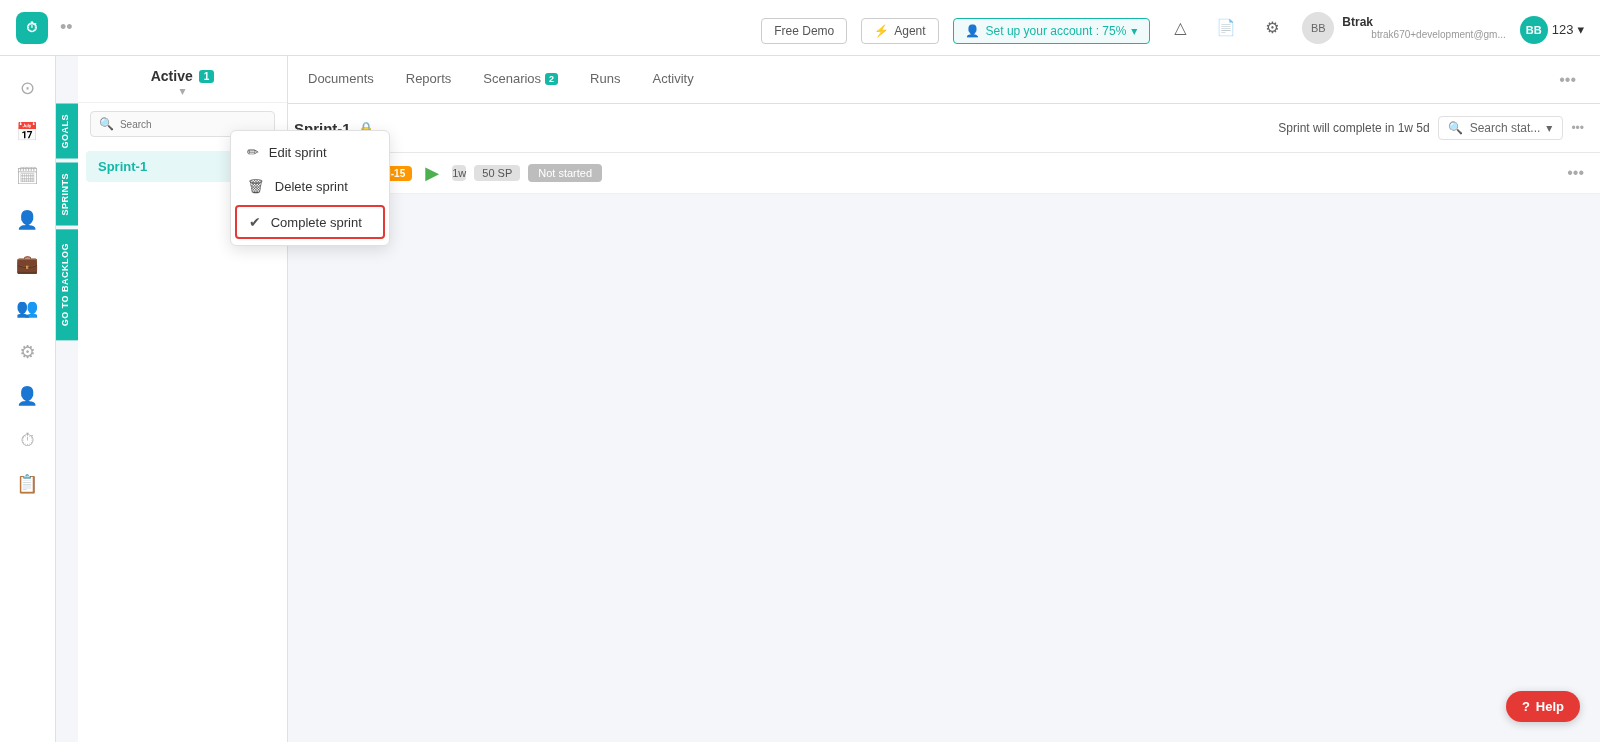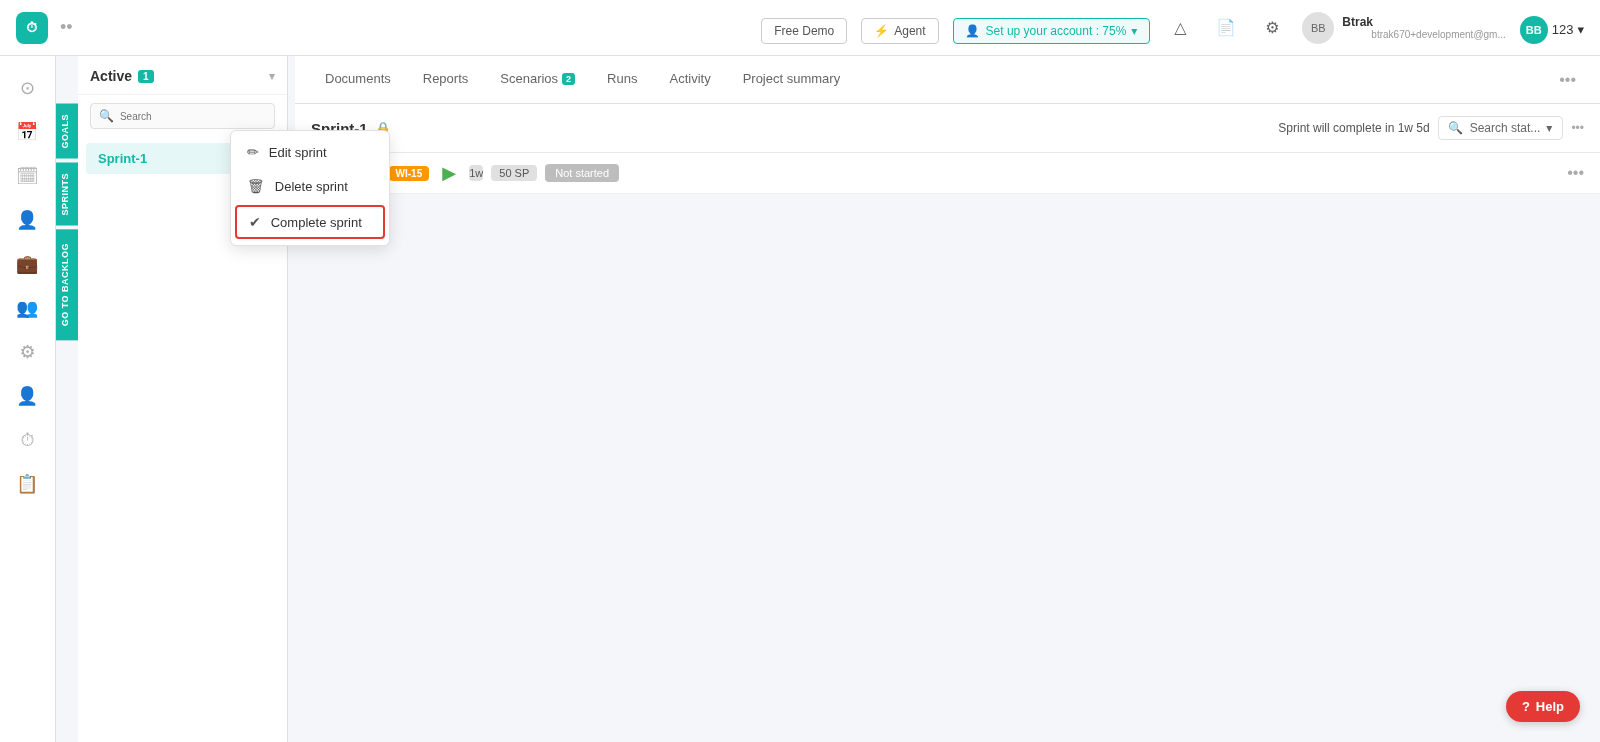--- a/index.html
+++ b/index.html
@@ -121,22 +121,23 @@
       bottom: 0;
       background: #fff;
       border-right: 1px solid #e0e0e0;
       z-index: 80;
       display: flex;
       flex-direction: column;
     }
 
     .secondary-sidebar-header {
       display: flex; align-items: center; justify-content: space-between;
-      padding: 12px 12px 10px;
+      padding: 12px 12px 4px;
       border-bottom: 1px solid #f0f0f0;
+      flex-direction: column;
     }
     .active-badge {
       display: flex; align-items: center; gap: 6px;
     }
     .active-label { font-size: 14px; font-weight: 600; color: #333; }
     .badge-num {
       background: #14b8a6;
       color: #fff;
       border-radius: 3px;
       font-size: 10px;
@@ -429,41 +430,38 @@
   <div class="context-menu-item">
     <span class="context-icon">🗑</span>
     <span>Delete sprint</span>
   </div>
   <div class="context-menu-item highlighted">
     <span class="context-icon">✔</span>
     <span>Complete sprint</span>
   </div>
 </div>
 
-<div class="main-content" style="left:295px;">
+<div class="main-content" style="left:278px;">
 
   <div class="tabs-bar">
     <div class="tab-item">
       <span>Documents</span>
     </div>
     <div class="tab-item">
       <span>Reports</span>
     </div>
     <div class="tab-item">
       <span>Scenarios</span>
       <span class="tab-badge">2</span>
     </div>
     <div class="tab-item">
       <span>Runs</span>
     </div>
     <div class="tab-item">
       <span>Activity</span>
-    </div>
-    <div class="tab-item">
-      <span>Project summary</span>
     </div>
     <div class="tabs-spacer"></div>
     <div class="tabs-more">•••</div>
   </div>
 
   <div class="sprint-header">
     <span class="sprint-title">Sprint-1</span>
     <span class="lock-icon">🔒</span>
     <div class="sprint-complete-info">
       <span>Sprint will complete in 1w 5d</span>

